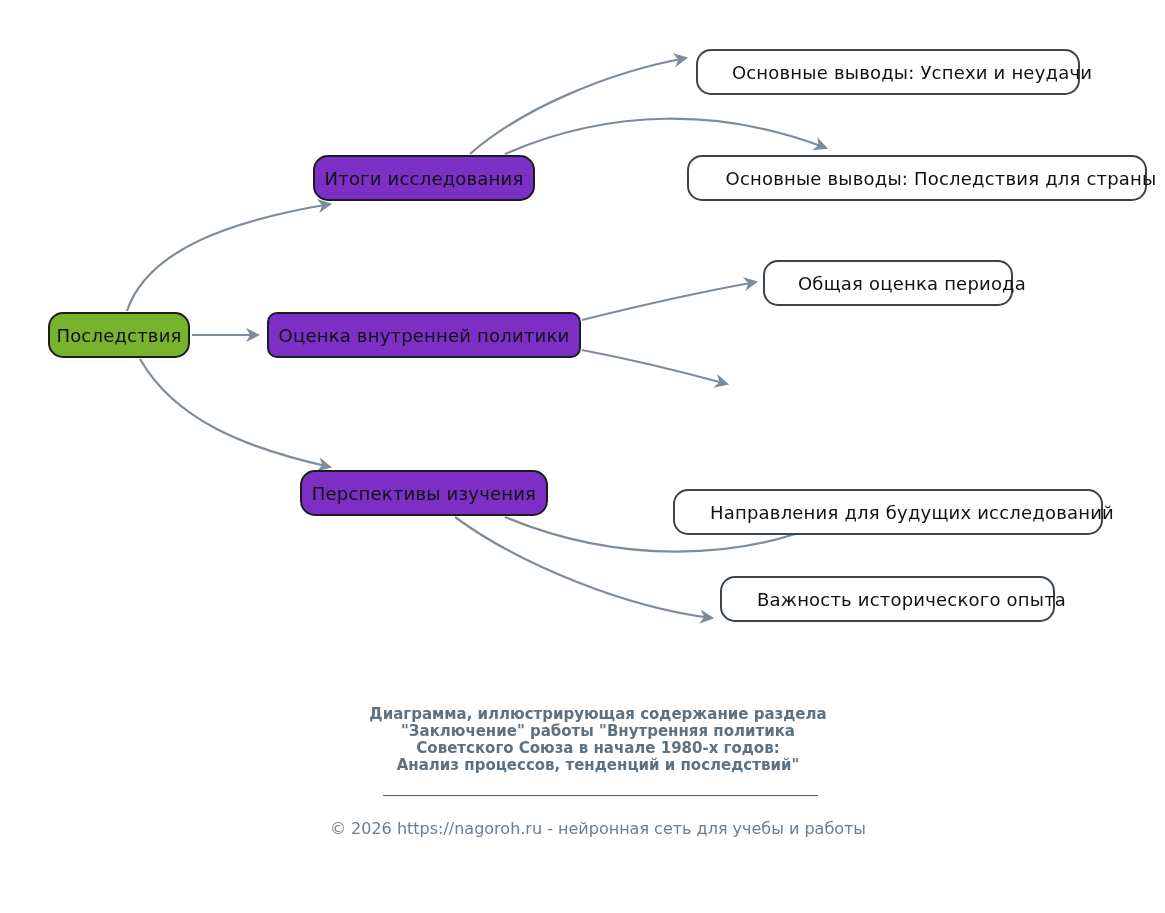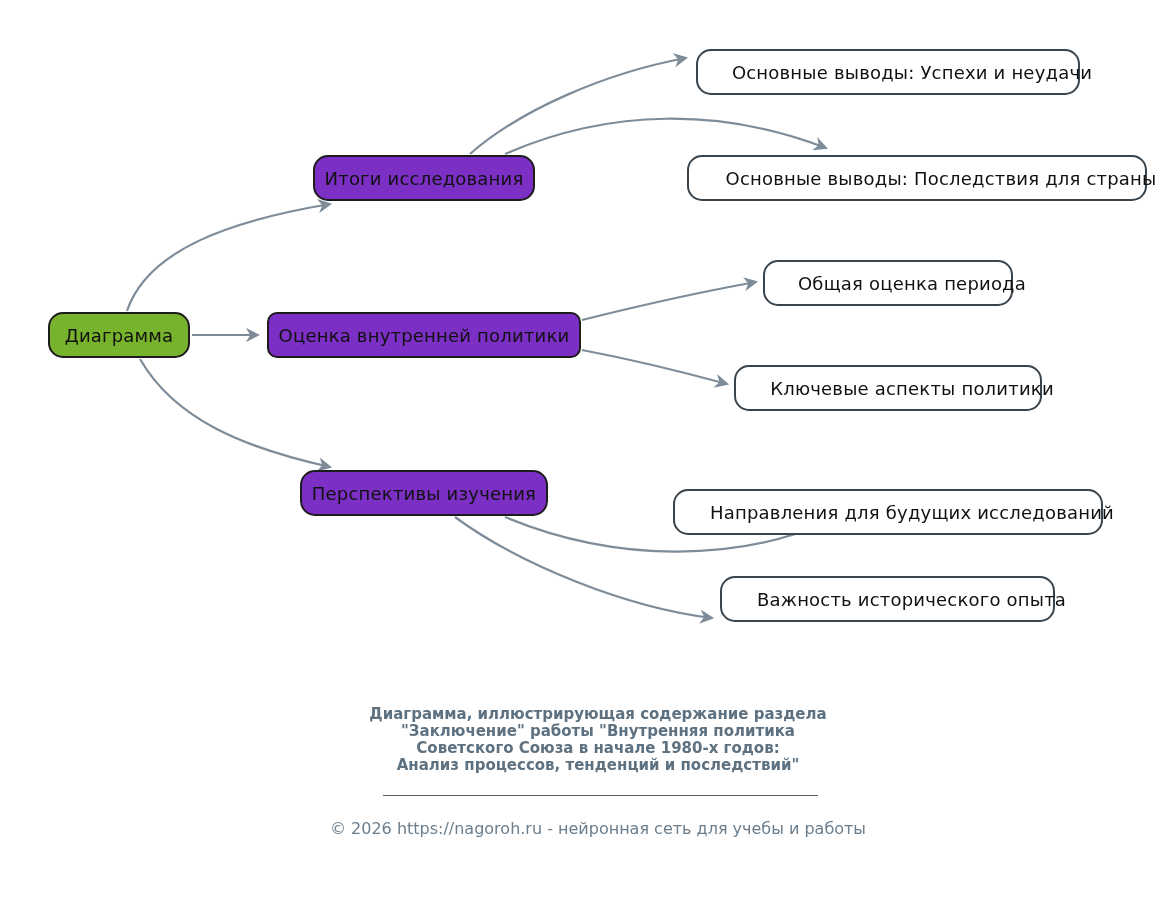--- a/index.html
+++ b/index.html
@@ -93,35 +93,34 @@
       <path d="M 140 359 C 175 420, 245 448, 330 467" marker-end="url(#arrow)"></path>
       <path d="M 470 154 C 520 110, 605 73, 686 58" marker-end="url(#arrow)"></path>
       <path d="M 505 154 C 610 108, 722 108, 826 148" marker-end="url(#arrow)"></path>
       <path d="M 582 320 C 650 303, 700 292, 756 282" marker-end="url(#arrow)"></path>
       <path d="M 582 350 C 650 363, 690 374, 727 384" marker-end="url(#arrow)"></path>
       <path d="M 505 517 C 620 565, 742 560, 829 521" marker-end="url(#arrow)"></path>
       <path d="M 455 517 C 520 565, 628 608, 712 618" marker-end="url(#arrow)"></path>
     </g>
   </svg>
 
-  <div class="node root" style="left:48px; top:312px; width:142px; height:46px;">Диаграмма</div>
+  <div class="node root" style="left:48px; top:312px; width:142px; height:46px;">Последствия</div>
 
   <div class="node branch" style="left:313px; top:155px; width:222px; height:46px;">Итоги исследования</div>
 
   <div class="node branch" style="left:267px; top:312px; width:314px; height:46px;border-radius:10px;">Оценка внутренней политики</div>
 
   <div class="node branch" style="left:300px; top:470px; width:248px; height:46px;">Перспективы изучения</div>
 
   <div class="node leaf" style="left:696px; top:49px; width:384px; height:46px;">Основные выводы: Успехи и неудачи</div>
 
   <div class="node leaf" style="left:658px; top:155px; width:460px; height:46px;margin-left:29px;">Основные выводы: Последствия для страны</div>
 
   <div class="node leaf" style="left:763px; top:260px; width:250px; height:46px;">Общая оценка периода</div>
 
-  <div class="node leaf" style="left:734px; top:365px; width:308px; height:46px;">Ключевые аспекты политики</div>
 
   <div class="node leaf" style="left:673px; top:470px; width:430px; height:46px;margin-top:19px;">Направления для будущих исследований</div>
 
   <div class="node leaf" style="left:720px; top:576px; width:335px; height:46px;">Важность исторического опыта</div>
 
   <div class="caption">
     <div>Диаграмма, иллюстрирующая содержание раздела</div>
     <div>"Заключение" работы "Внутренняя политика</div>
     <div>Советского Союза в начале 1980-х годов:</div>
     <div>Анализ процессов, тенденций и последствий"</div>

